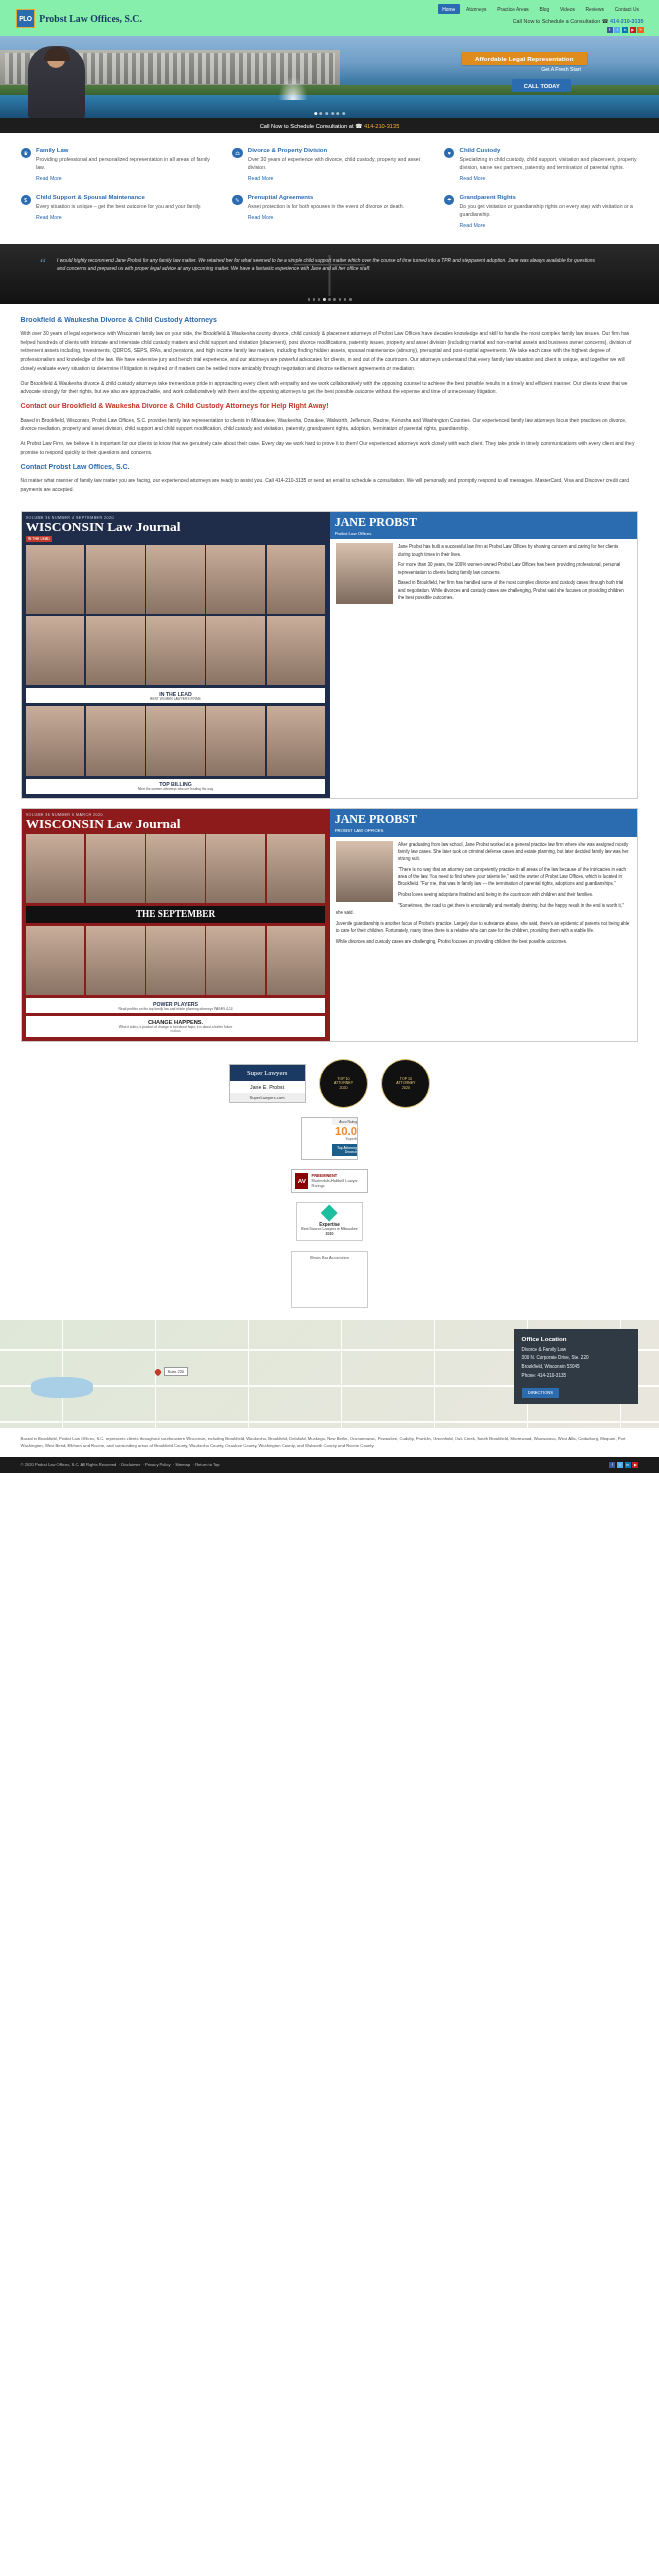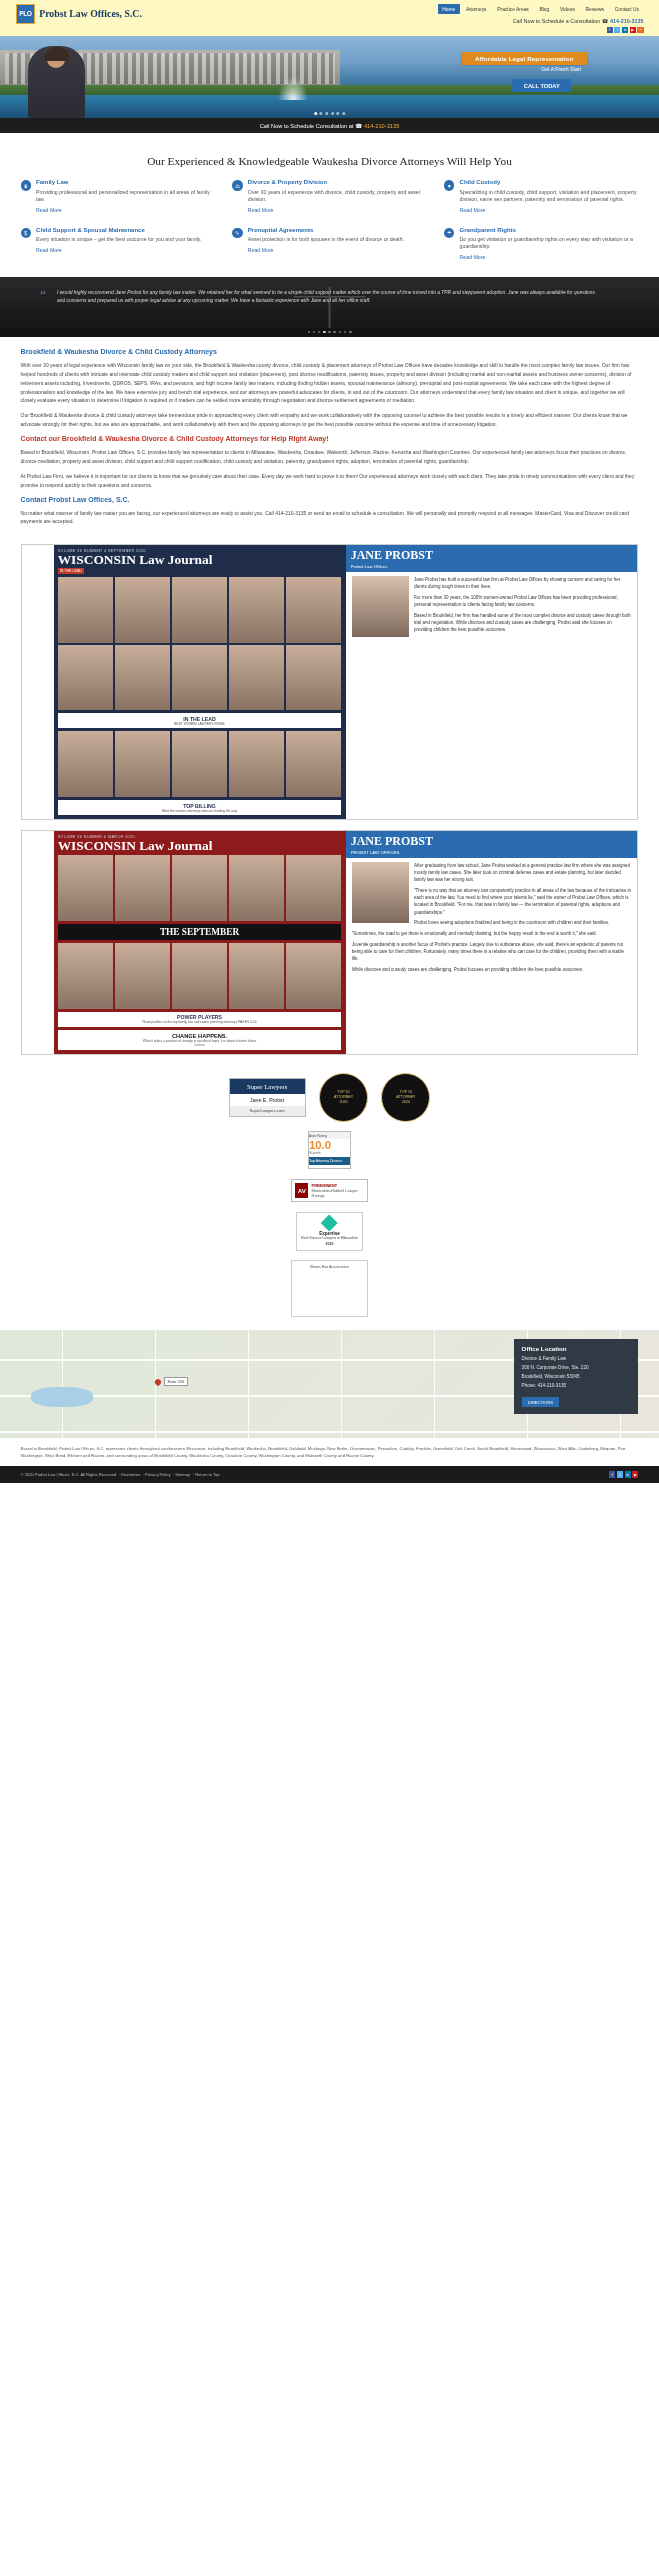--- a/index.html
+++ b/index.html
@@ -6,21 +6,21 @@
   html, body { margin:0; padding:0; }
   body {
     width:659px;
     font-family:"Liberation Sans", sans-serif;
     color:#333;
     background:#fff;
     font-size:5.7px;
   }
 
   
-  .topbar { background:#fef9c3; padding:4.1px 15.5px 3.1px 15.5px; display:flex; align-items:flex-start; }
+  .topbar { background:#86efac; padding:4.1px 15.5px 3.1px 15.5px; display:flex; align-items:center; }
   .logo-wrap { display:flex; align-items:center; gap:4.1px; }
   .logo-mark {
     width:19.6px; height:19.6px; background:#2b6cb0; color:#fff;
     display:flex; align-items:center; justify-content:center;
     font-weight:bold; font-size:6.7px; letter-spacing:-0.5px;
     border:1px solid #e0a93b;
   }
   .logo-text { font-size:9.8px; font-weight:bold; color:#1b3a63; font-family:"Liberation Serif", serif; }
   .header-right { margin-left:auto; text-align:right; }
   .mainnav { display:flex; gap:1.5px; justify-content:flex-end; font-size:4.9px; }
@@ -137,21 +137,21 @@
   
   .body-copy { padding:11.3px 20.6px 2.1px 20.6px; }
   .body-copy h3 {
     color:#2b6cb0; font-size:7px; margin:0 0 6.2px 0; font-weight:bold;
     font-family:"Liberation Sans", sans-serif;
   }
   .body-copy h3.red { color:#c0392b; }
   .body-copy p { font-size:5px; line-height:1.75; color:#444; margin:0 0 6.2px 0; }
 
   
-  .clip { margin:9.3px 20.6px; display:flex; border:0.5px solid #ccc;padding-left:32px; }
+  .clip { margin:9.3px 20.6px; display:flex; border:0.5px solid #ccc; }
   .clip .left { width:50%; background:#1f2d4a; position:relative; padding:4.1px; }
   .clip .lj-title {
     color:#fff; font-family:"Liberation Serif", serif; font-size:13.4px; font-weight:bold; line-height:1;
   }
   .clip .lj-kicker { color:#cfd8e6; font-size:3.6px; letter-spacing:0.5px; }
   .clip .lj-bar { background:#c0392b; color:#fff; font-size:3.6px; padding:1px 2.1px; margin-top:2.1px; display:inline-block; }
   .clip .grid-faces { display:grid; grid-template-columns:repeat(5,1fr); gap:1.5px; margin-top:3.1px; }
   .clip .face { padding-top:118%; background:linear-gradient(180deg,#c8ad9a,#8a7364); }
   .clip .band { background:#fff; color:#1f2d4a; text-align:center; padding:2.6px 0; margin-top:3.1px; font-weight:bold; font-size:5.2px;}
   .clip .band small { display:block; font-weight:normal; font-size:3.3px; color:#555; }
@@ -173,21 +173,21 @@
   .sl-badge { width:77px; border:0.5px solid #bbb; }
   .sl-badge .t { background:#1b3a63; color:#fff; font-size:6.7px; padding:4.1px 0; font-family:"Liberation Serif",serif; }
   .sl-badge .n { font-size:5.2px; padding:3.1px 0; color:#222; }
   .sl-badge .u { background:#eee; font-size:4.1px; padding:2.1px 0; color:#444; }
   .circle-badge {
     width:49px; height:49px; border-radius:50%; background:#111; color:#e7c873;
     display:flex; flex-direction:column; align-items:center; justify-content:center;
     font-size:3.6px; text-align:center; line-height:1.3; border:1.5px solid #e7c873;
   }
   .avvo {
-    width:43px; border:0.5px solid #bbb; margin:0 auto; text-align:left; padding-bottom:3.1px;
+    width:57px; border:0.5px solid #bbb; margin:0 auto; text-align:right; padding-bottom:3.1px;padding-left:30px;
   }
   .avvo .cap { background:#f2f2f2; font-size:3.3px; padding:1.5px 0; color:#444; }
   .avvo .score { font-size:11.3px; color:#f08c2e; font-weight:bold; }
   .avvo .lbl { font-size:3.6px; color:#666; }
   .avvo .foot { background:#1b5e8a; color:#fff; font-size:3.6px; padding:2.1px 0; margin-top:2.1px; }
   .av-pre { width:77px; border:0.5px solid #bbb; margin:0 auto; display:flex; align-items:center; gap:3.1px; padding:3.1px; }
   .av-pre .sq { width:15.5px; height:15.5px; background:#8b0000; color:#fff; font-size:6.2px;
     display:flex; align-items:center; justify-content:center; font-weight:bold; }
   .av-pre .txt { text-align:left; font-size:3.9px; color:#8b0000; font-weight:bold; }
   .expertise { width:67px; border:0.5px solid #ccc; margin:0 auto; padding:4.1px 2.1px; font-size:3.6px; color:#444; }
@@ -270,21 +270,20 @@
   </div>
 </div>
 
 <div class="callstrip">
   <span>Call Now to Schedule Consultation at</span>
   <span>☎</span>
   <span class="ph">414-210-3135</span>
 </div>
 
 <div class="section">
-  <h2 class="section-title">Our Experienced &amp; Knowledgeable Waukesha Divorce Attorneys Will Help You</h2>
   <div class="pa-grid">
 
     <div class="pa">
       <div class="ico">♛</div>
       <div>
         <h3>Family Law</h3>
         <p>Providing professional and personalized representation in all areas of family law.</p>
         <span class="more">Read More</span>
       </div>
     </div>

